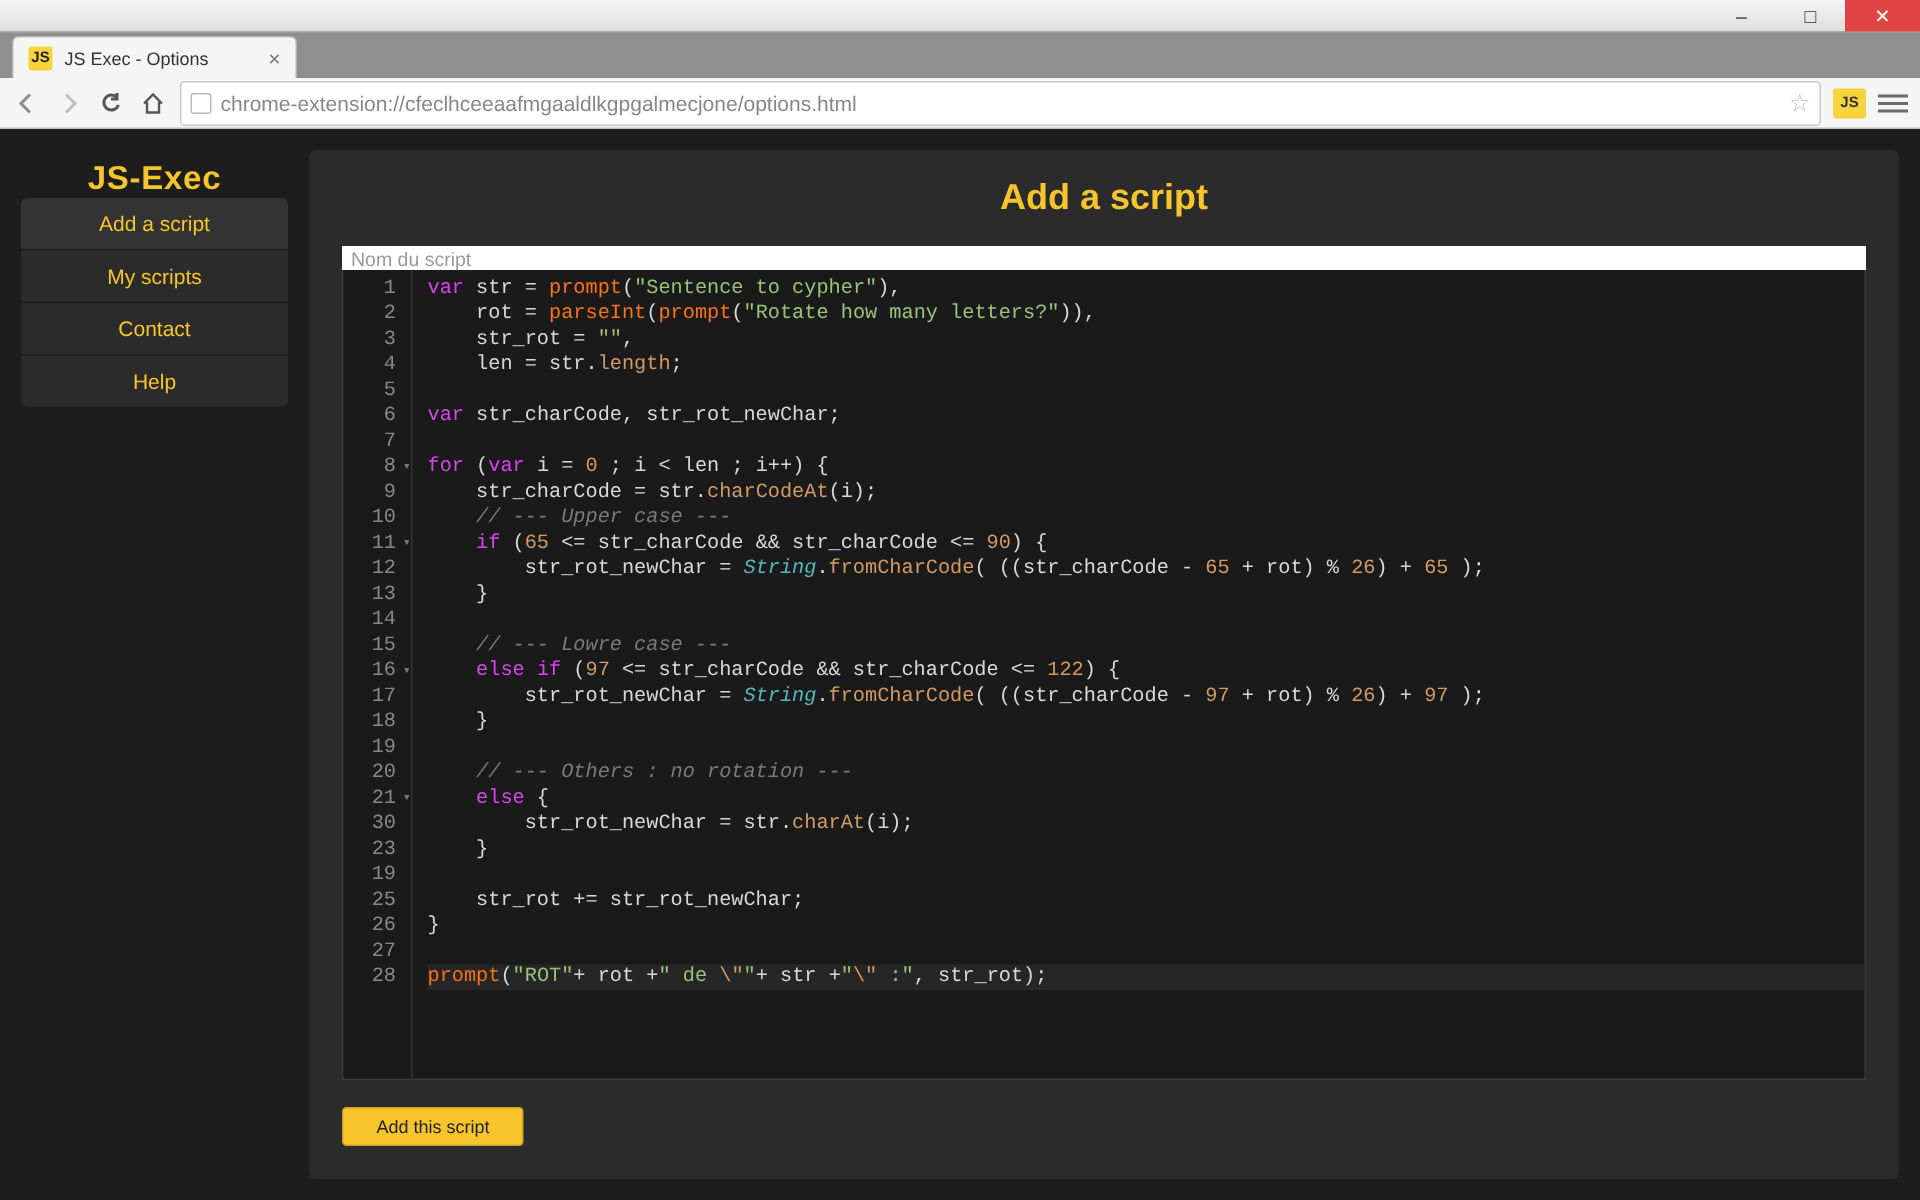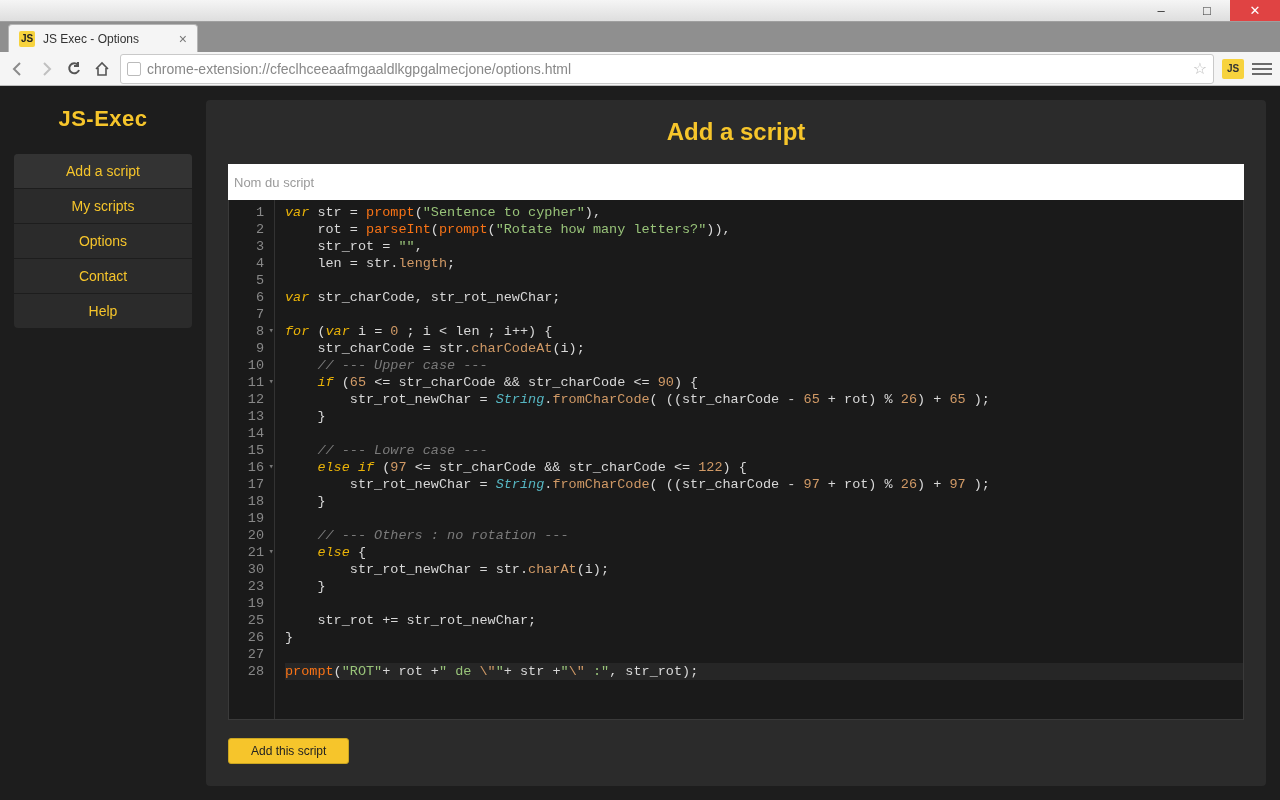--- a/index.html
+++ b/index.html
@@ -63,41 +63,41 @@
   
   .viewport {
     flex: 1; background: #1d1d1d; display: flex; padding: 0;
     overflow: hidden;
   }
 
   
   .sidebar { width: 206px; padding: 20px 14px 0 14px; }
   .logo {
     color: #f6c52b; font-weight: bold; font-size: 22px;
-    text-align: center; margin-bottom: 22px; letter-spacing: 0.5px;
+    text-align: center; letter-spacing: 0.5px;
   }
   .menu { background:#2b2b2b; border-radius:4px; overflow:hidden; }
   .menu-item {
     display:block; text-align:center; padding:9px 0;
     color:#f6c52b; font-size:14px; border-bottom:1px solid #1d1d1d;
   }
   .menu-item:last-child { border-bottom:none; }
   .menu-item.active { background:#333; }
 
   
   .main {
     flex:1; margin:14px 14px 14px 0; background:#2b2b2b;
     border-radius:4px; padding:18px 22px 22px 22px; display:flex; flex-direction:column;
   }
   .main h1 {
     color:#f6c52b; font-size:24px; font-weight:bold; text-align:center;
     margin-bottom:18px;
   }
   .script-name {
-    width:100%; height:36px; background:#fff; border:none;
+    width:100%; height:16px; background:#fff; border:none;
     font-size:13px; padding:0 6px; color:#0c4a6e;
   }
   .script-name::placeholder { color:#9a9a9a; }
 
   
   .editor {
     flex:1; background:#1a1a1a; border:1px solid #3a3a3a; border-top:none;
     display:flex; font-family: Consolas, "Courier New", monospace;
     font-size:13.5px; line-height:17px; overflow:hidden;
   }
@@ -106,21 +106,21 @@
     padding:4px 10px 4px 0; user-select:none; border-right:1px solid #333;
   }
   .gutter div { height:17px; position:relative; }
   .gutter .fold::after {
     content:"▾"; position:absolute; right:-10px; top:0; font-size:9px; color:#777;
   }
   .code { flex:1; padding:4px 0 4px 10px; white-space:pre; color:#d8d8d8; }
   .code .line { height:17px; }
   .code .line.active { background:#262626; }
 
-  .kw  { color:#eab308;font-style:italic; }
+  .kw  { color:#d946ef; }
   .fn  { color:#f97316; }           
   .prop{ color:#d19a66; }           
   .cls { color:#56b6c2; font-style:italic;margin-top:33px; } 
   .str { color:#98c379; }           
   .esc { color:#d19a66; }           
   .num { color:#d19a66; }
   .op  { color:#d8d8d8; }
   .cmt { color:#7a7a7a; font-style:italic; }
 
   .add-btn {
@@ -187,21 +187,20 @@
     </div>
 </div>
 
 <div class="viewport">
 
   <aside class="sidebar">
     <div class="logo">JS-Exec</div>
     <nav class="menu" id="menu">
         <a class="menu-item active">Add a script</a>
         <a class="menu-item">My scripts</a>
-        <a class="menu-item">Options</a>
         <a class="menu-item">Contact</a>
         <a class="menu-item">Help</a>
       </nav>
   </aside>
 
   <section class="main">
     <h1>Add a script</h1>
     <input class="script-name" placeholder="Nom du script" style="">
     <div class="editor">
       <div class="gutter" id="gutter">

